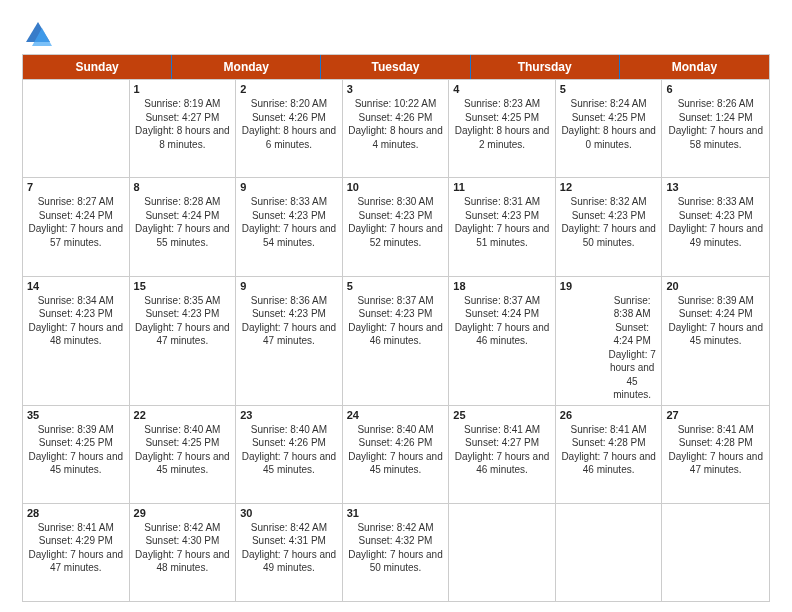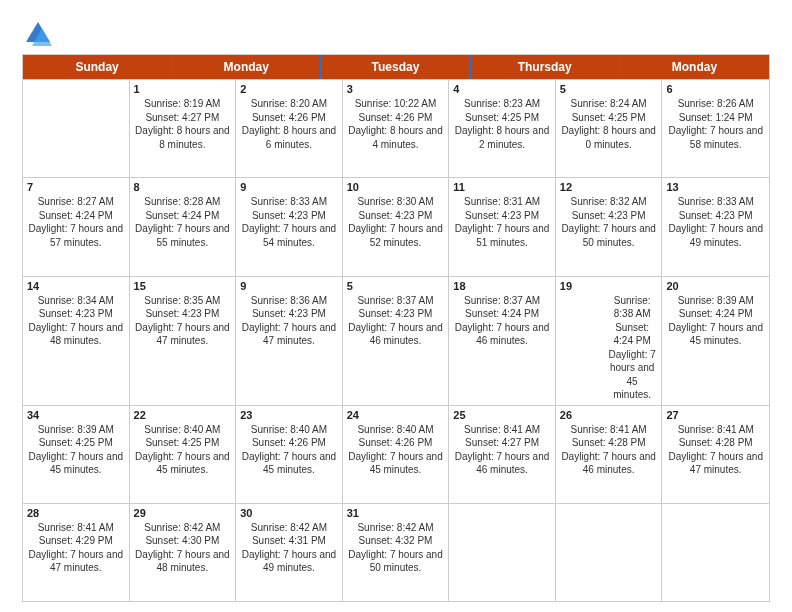--- a/index.html
+++ b/index.html
@@ -270,21 +270,21 @@
           </div>
           <div class="cal-cell">
             <div class="cell-day">20</div>
             <div class="cell-info" style="white-space: pre-line;">Sunrise: 8:39 AM
 Sunset: 4:24 PM
 Daylight: 7 hours and 45 minutes.</div>
           </div>
         </div>
         <div class="cal-row">
           <div class="cal-cell">
-            <div class="cell-day">34</div>
+            <div class="cell-day">35</div>
             <div class="cell-info" style="white-space: pre-line;">Sunrise: 8:39 AM
 Sunset: 4:25 PM
 Daylight: 7 hours and 45 minutes.</div>
           </div>
           <div class="cal-cell">
             <div class="cell-day">22</div>
             <div class="cell-info" style="white-space: pre-line;">Sunrise: 8:40 AM
 Sunset: 4:25 PM
 Daylight: 7 hours and 45 minutes.</div>
           </div>

